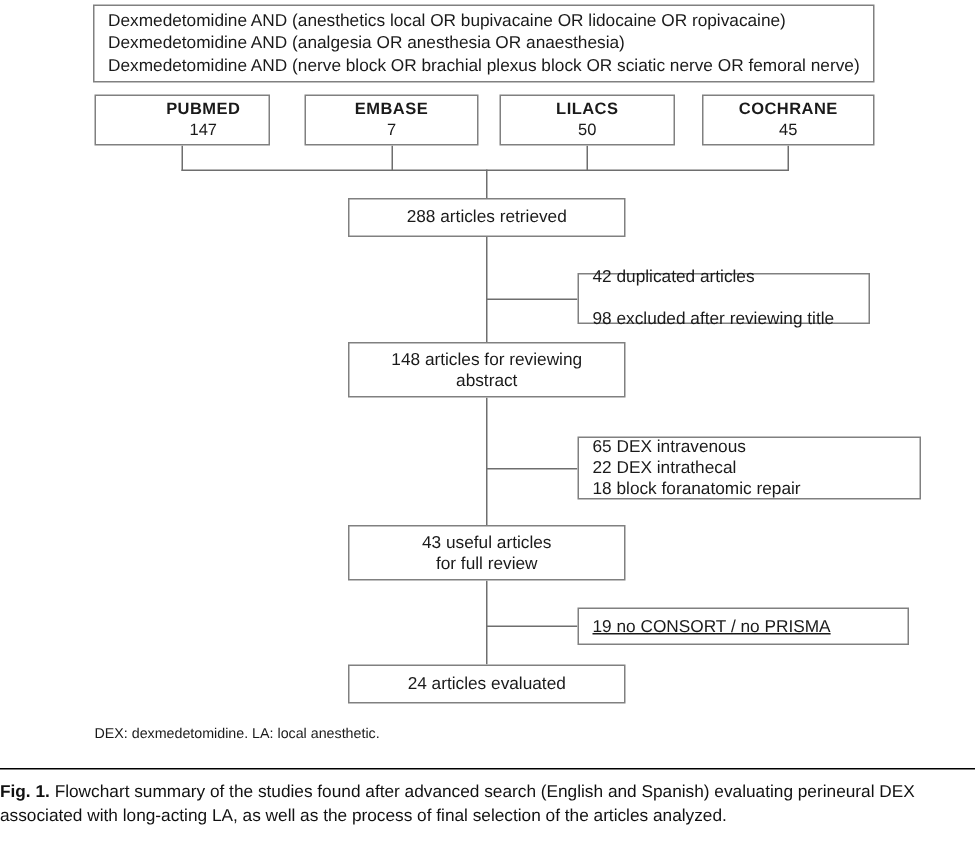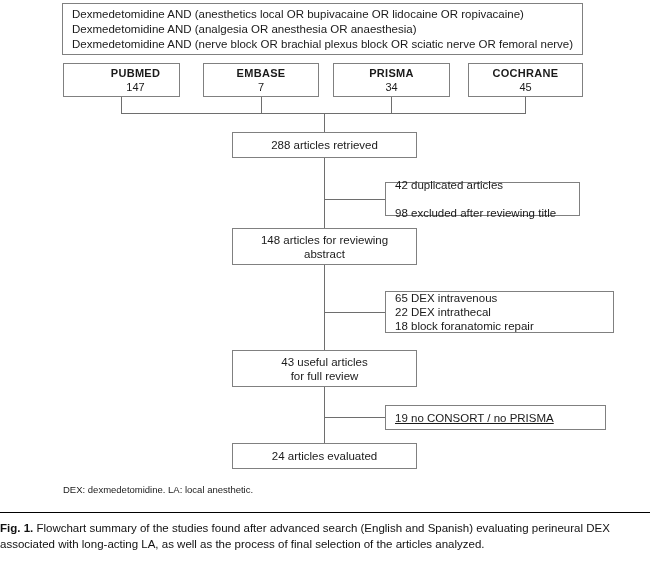--- a/index.html
+++ b/index.html
@@ -194,22 +194,22 @@
 
     <div class="node center db-box" id="db-pubmed">
       <span class="line db-name">PUBMED</span>
       <span class="line db-count">147</span>
     </div>
     <div class="node center db-box" id="db-embase">
       <span class="line db-name">EMBASE</span>
       <span class="line db-count">7</span>
     </div>
     <div class="node center db-box" id="db-lilacs">
-      <span class="line db-name">PRISMA</span>
-      <span class="line db-count">34</span>
+      <span class="line db-name">LILACS</span>
+      <span class="line db-count">50</span>
     </div>
     <div class="node center db-box" id="db-cochrane">
       <span class="line db-name">COCHRANE</span>
       <span class="line db-count">45</span>
     </div>
 
     <div class="node center" id="node-retrieved">
       <span class="line">288 articles retrieved</span>
     </div>
 

